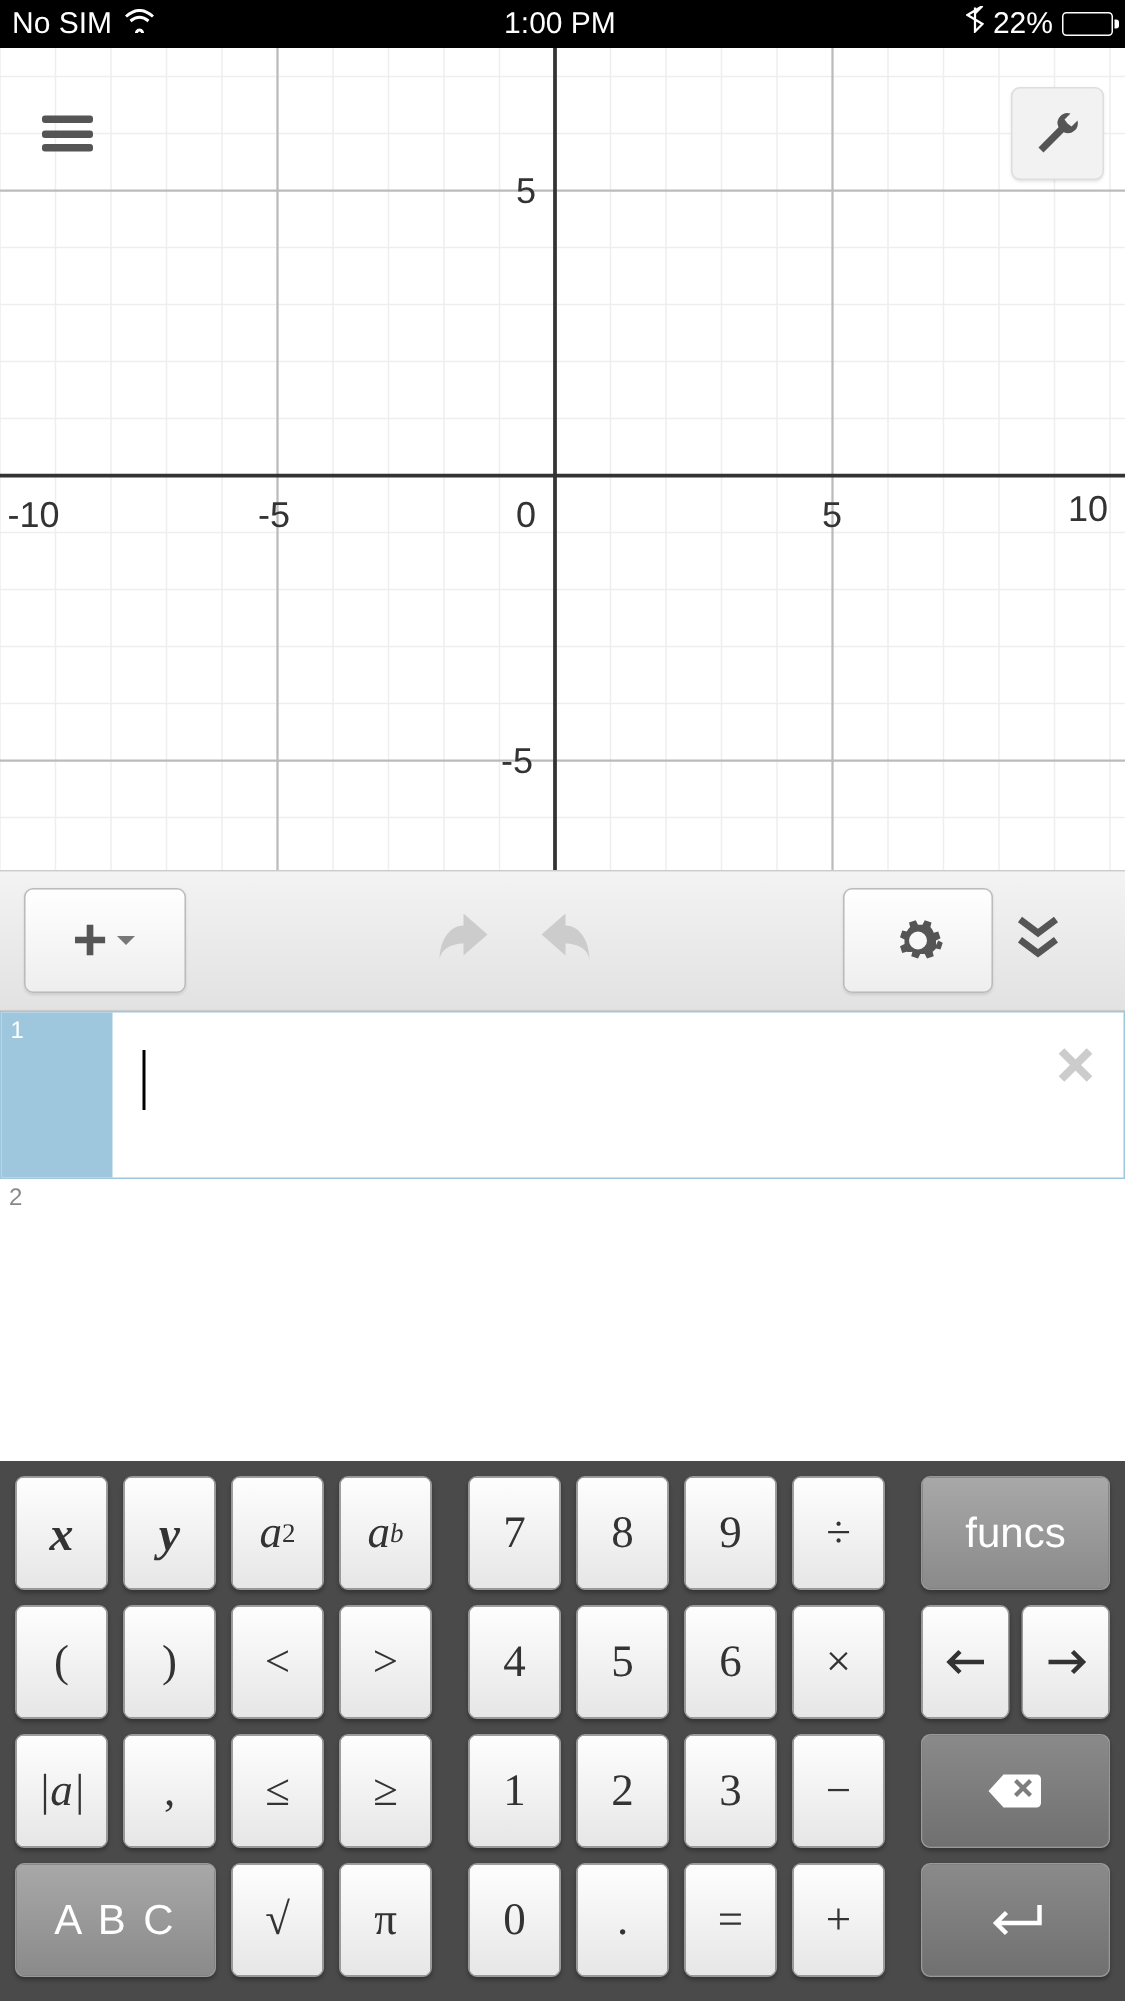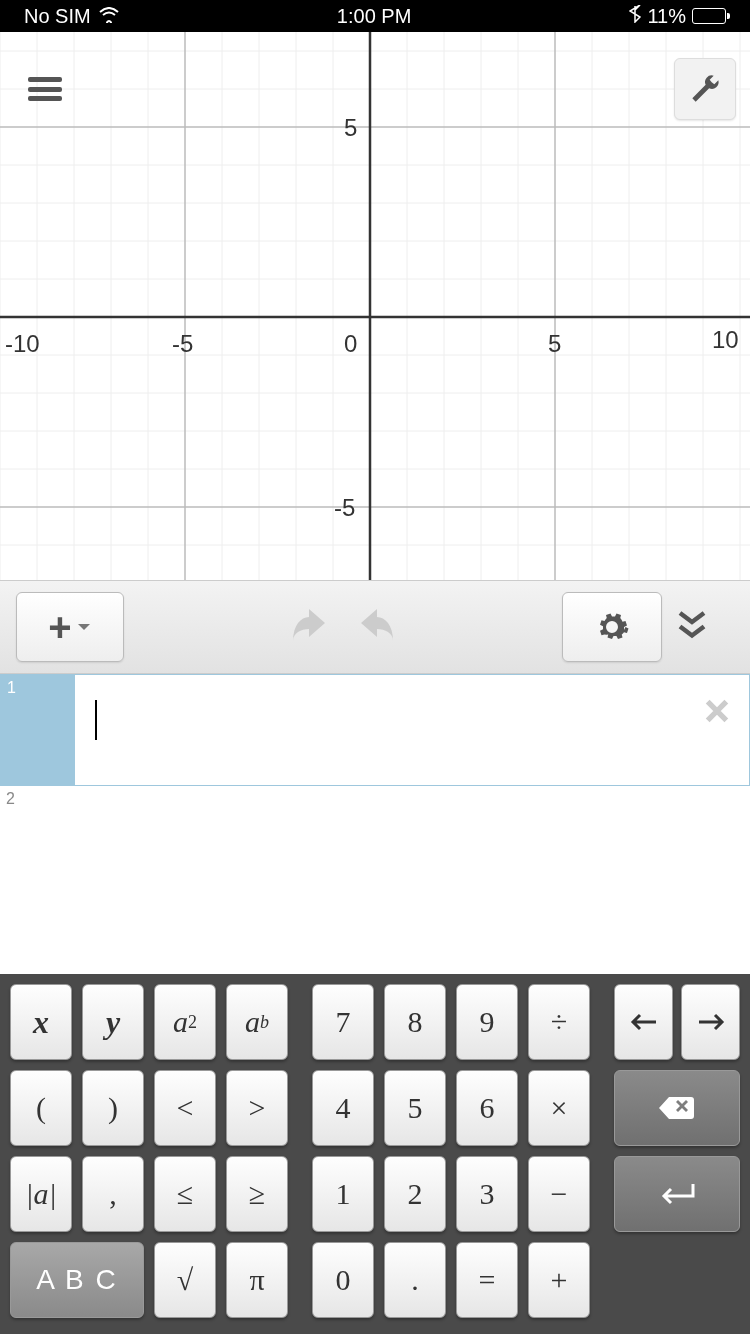--- a/index.html
+++ b/index.html
@@ -1,19 +1,19 @@
 <!DOCTYPE html>
 <html><head>
 <meta charset="utf-8">
 <style>
 * { margin: 0; padding: 0; box-sizing: border-box; }
 body { width: 750px; height: 1334px; font-family: -apple-system, Helvetica, Arial, sans-serif; overflow: hidden; background: #fff; position: relative; }
 
 
-.status-bar { height: 32px; background: #000; color: #fff; display: flex; align-items: center; justify-content: space-between; padding: 0 24px; font-size: 20px; font-weight: 500; }
+.status-bar { height: 32px; background: #000; color: #fff; display: flex; align-items: center; justify-content: space-between; padding: 0 8px; font-size: 20px; font-weight: 500; }
 .status-left { display: flex; align-items: center; gap: 8px; }
 .status-right { display: flex; align-items: center; gap: 6px; }
 .battery-icon { width: 34px; height: 16px; border: 1.5px solid #fff; border-radius: 3px; position: relative; }
 .battery-icon::after { content: ""; position: absolute; right: -5px; top: 4px; width: 3px; height: 6px; background: #fff; border-radius: 0 2px 2px 0; }
 .battery-fill { height: 100%; width: 98%; background: #fff; border-radius: 1px; }
 
 
 .graph-area { position: relative; height: 548px; background: #fff; overflow: hidden; }
 .grid-svg { position: absolute; inset: 0; width: 100%; height: 100%; }
 .axis-label { position: absolute; font-size: 24px; color: #333; font-family: Arial; }
@@ -70,21 +70,21 @@
         </svg>
     </span>
   </div>
   <div style="font-weight:400">1:00 PM</div>
   <div class="status-right">
     <span>
       <svg width="12" height="18" viewBox="0 0 12 18">
           <path d="M6 1v16l5-5-10-6 10-6-5 5" stroke="#fff" stroke-width="1.5" fill="none"></path>
         </svg>
     </span>
-    <span>11%</span>
+    <span>22%</span>
     <span class="battery-icon"><span class="battery-fill"></span></span>
   </div>
 </div>
 
 <div class="graph-area">
   <svg class="grid-svg" viewBox="0 0 750 548">
 
     <g stroke="#eee" stroke-width="1">
       <line x1="0" y1="0" x2="0" y2="548"></line>
         <line x1="37" y1="0" x2="37" y2="548"></line>
@@ -238,20 +238,21 @@
       <div class="key">2</div>
       <div class="key">3</div>
       <div class="key">−</div>
       <div class="key">0</div>
       <div class="key">.</div>
       <div class="key">=</div>
       <div class="key">+</div>
     </div>
 
     <div class="right-block">
+      <div class="key gray wide" style="font-size:28px">funcs</div>
       <div class="right-row">
         <div class="key wide">
           <svg width="32" height="20" viewBox="0 0 32 20">
               <path stroke="#333" stroke-width="3" fill="none" d="M28 10H6m6-7L5 10l7 7"></path>
             </svg>
         </div>
         <div class="key wide">
           <svg width="32" height="20" viewBox="0 0 32 20">
               <path stroke="#333" stroke-width="3" fill="none" d="M4 10h22m-6-7l7 7-7 7"></path>
             </svg>

